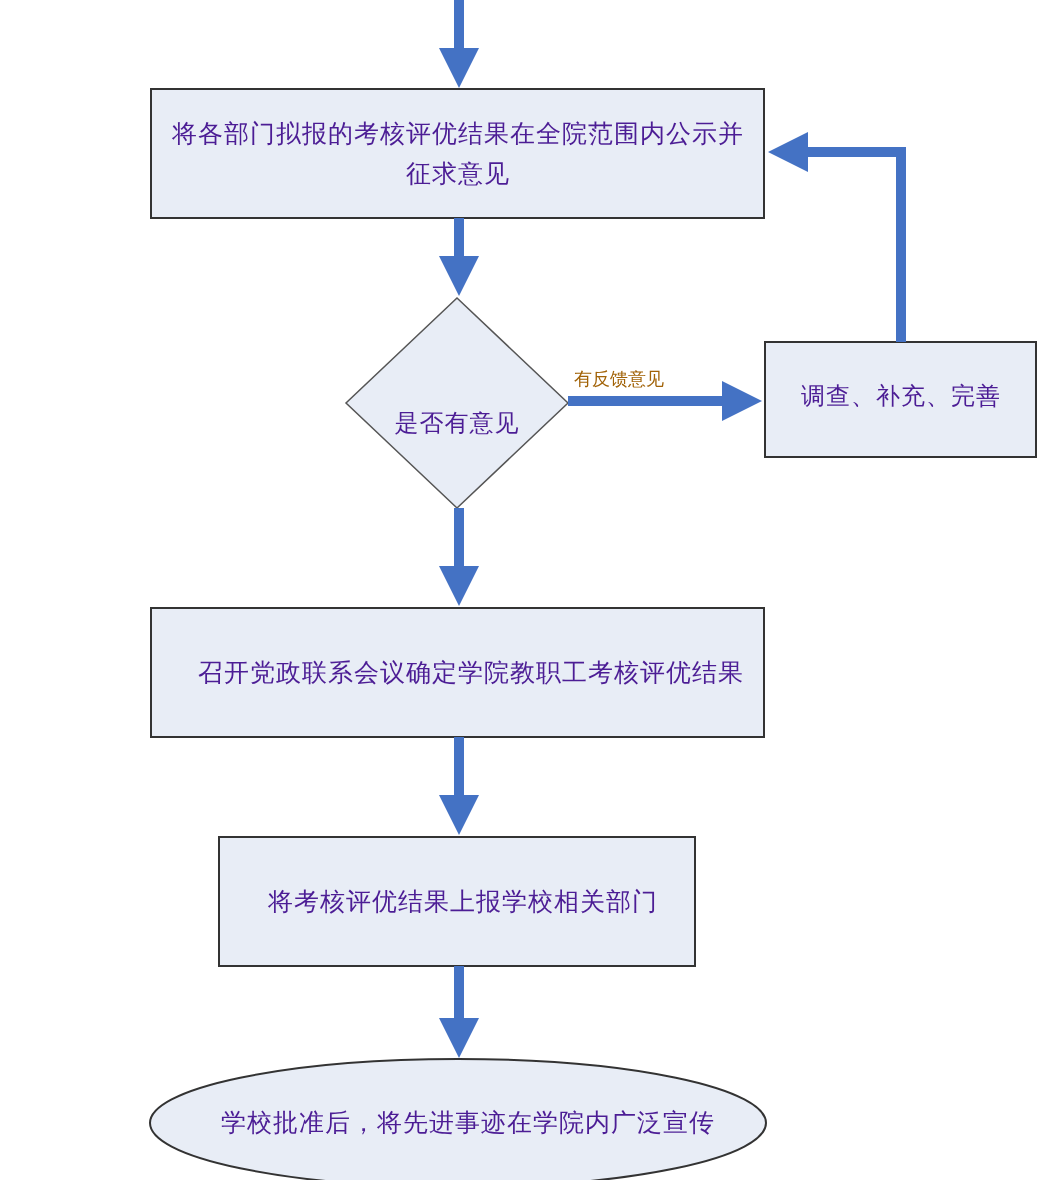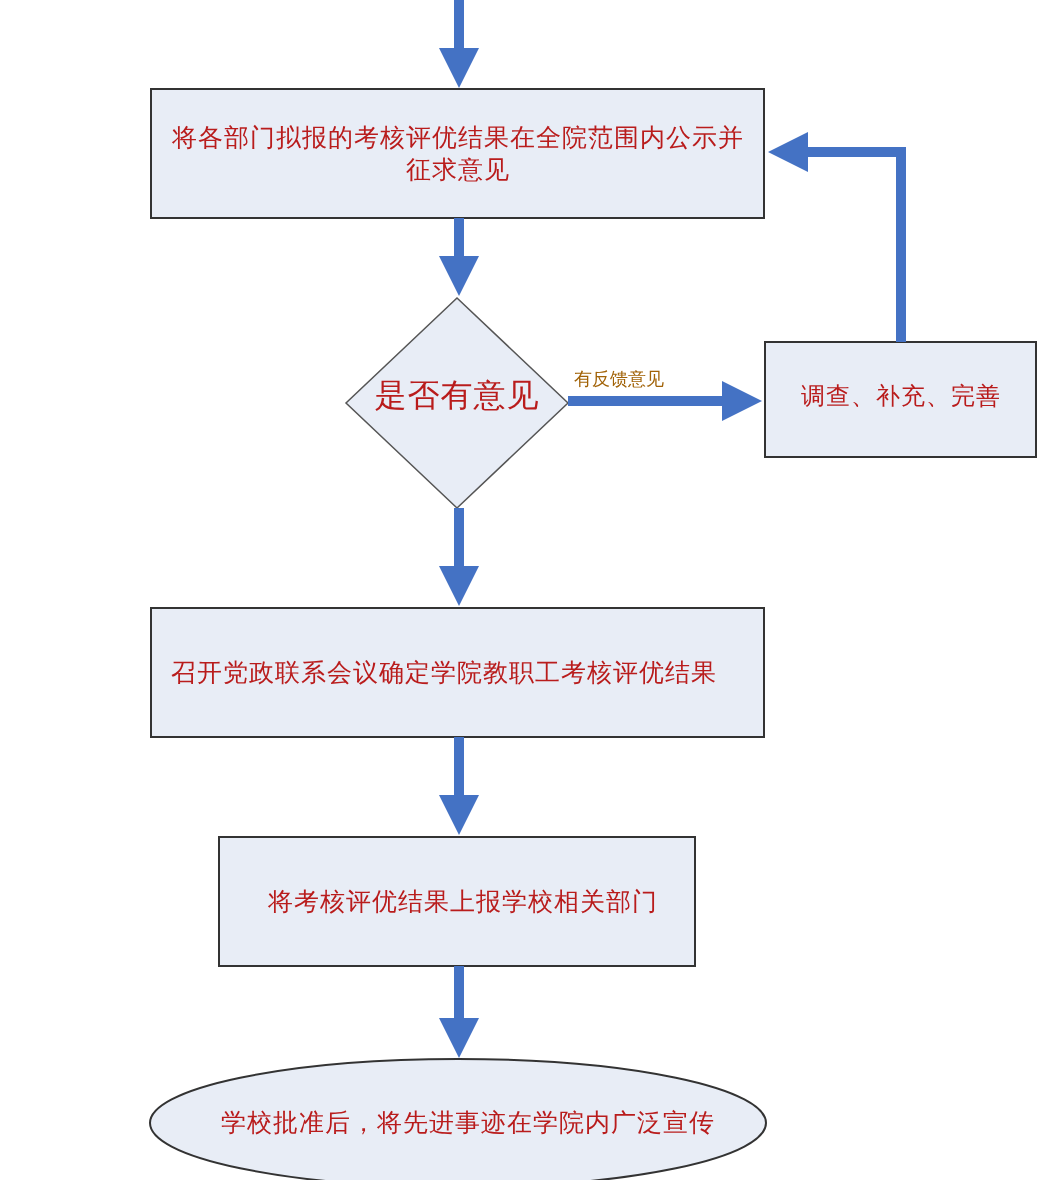--- a/index.html
+++ b/index.html
@@ -1,20 +1,20 @@
 <!DOCTYPE html>
 <html><head>
 <meta charset="utf-8">
 <style>
   html, body { margin: 0; padding: 0; background: #ffffff; }
   body { width: 1040px; height: 1180px; position: relative; overflow: hidden;
          font-family: "DejaVu Serif", "Liberation Serif", serif; }
   svg { position: absolute; left: 0; top: 0; }
   .node-text { position: absolute; display: flex; align-items: center; justify-content: center;
-               text-align: center; color: #b91c1c; font-size: 25px; line-height: 32px; letter-spacing: 1px; }
+               text-align: center; color: #4c1d95; font-size: 25px; line-height: 40px; letter-spacing: 1px; }
   .edge-label { position: absolute; font-size: 18px; color: #a16207; }
 </style>
 </head>
 <body>
 
 <svg width="1040" height="1180" viewBox="0 0 1040 1180">
   <defs>
     <marker id="ah" markerWidth="4" markerHeight="4" refX="2.2" refY="2" orient="auto" markerUnits="strokeWidth">
       <path d="M0,0 L4,2 L0,4 Z" fill="#4472c4"></path>
     </marker>
@@ -32,18 +32,18 @@
     <line x1="459" y1="218" x2="459" y2="278" marker-end="url(#ah)"></line>
     <line x1="568" y1="401" x2="744" y2="401" marker-end="url(#ah)"></line>
     <polyline points="901,342 901,152 786,152" marker-end="url(#ah)"></polyline>
     <line x1="459" y1="508" x2="459" y2="588" marker-end="url(#ah)"></line>
     <line x1="459" y1="737" x2="459" y2="817" marker-end="url(#ah)"></line>
     <line x1="459" y1="966" x2="459" y2="1040" marker-end="url(#ah)"></line>
   </g>
 </svg>
 
 <div class="node-text" style="left:163px; top:92px; width:590px; height:123px;">将各部门拟报的考核评优结果在全院范围内公示并征求意见</div>
-<div class="node-text" style="left:366px; top:372px; width:182px; height:46px; font-size:32px;">是否有意见</div>
+<div class="node-text" style="left:366px; top:400px; width:182px; height:46px; font-size:24px;">是否有意见</div>
 <div class="node-text" style="left:770px; top:341px; width:262px; height:110px; font-size:24px;">调查、补充、完善</div>
-<div class="node-text" style="left:149px; top:611px; width:590px; height:123px;">召开党政联系会议确定学院教职工考核评优结果</div>
+<div class="node-text" style="left:176px; top:611px; width:590px; height:123px;">召开党政联系会议确定学院教职工考核评优结果</div>
 <div class="node-text" style="left:231px; top:840px; width:464px; height:123px;">将考核评优结果上报学校相关部门</div>
 <div class="node-text" style="left:208px; top:1070px; width:520px; height:106px;">学校批准后，将先进事迹在学院内广泛宣传</div>
 <div class="edge-label" style="left:574px; top:367px;">有反馈意见</div>
 
 </body></html>

